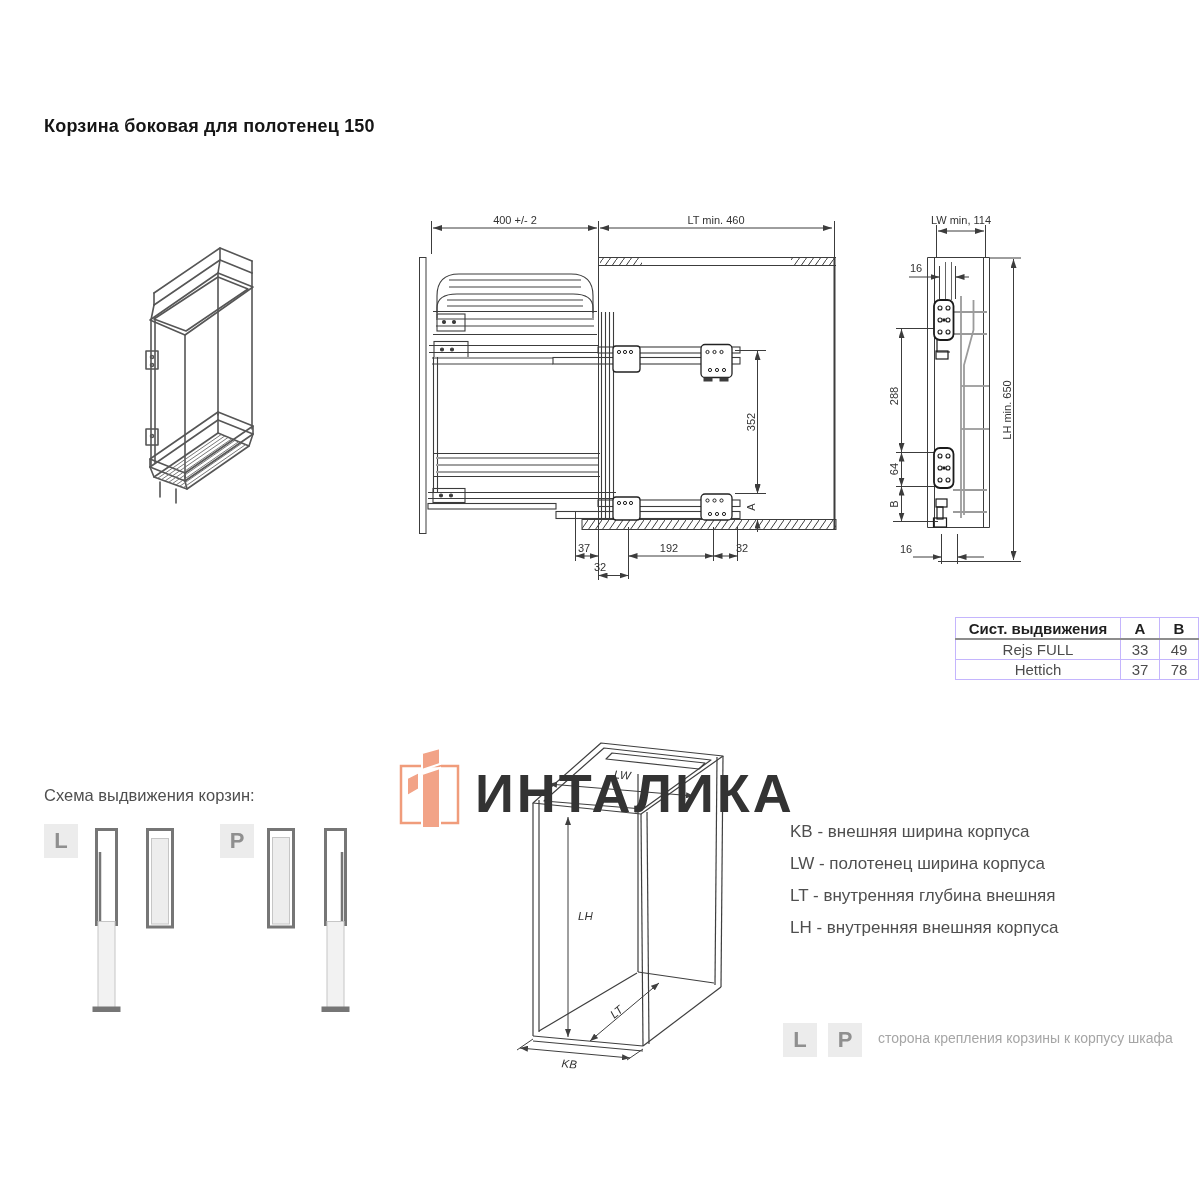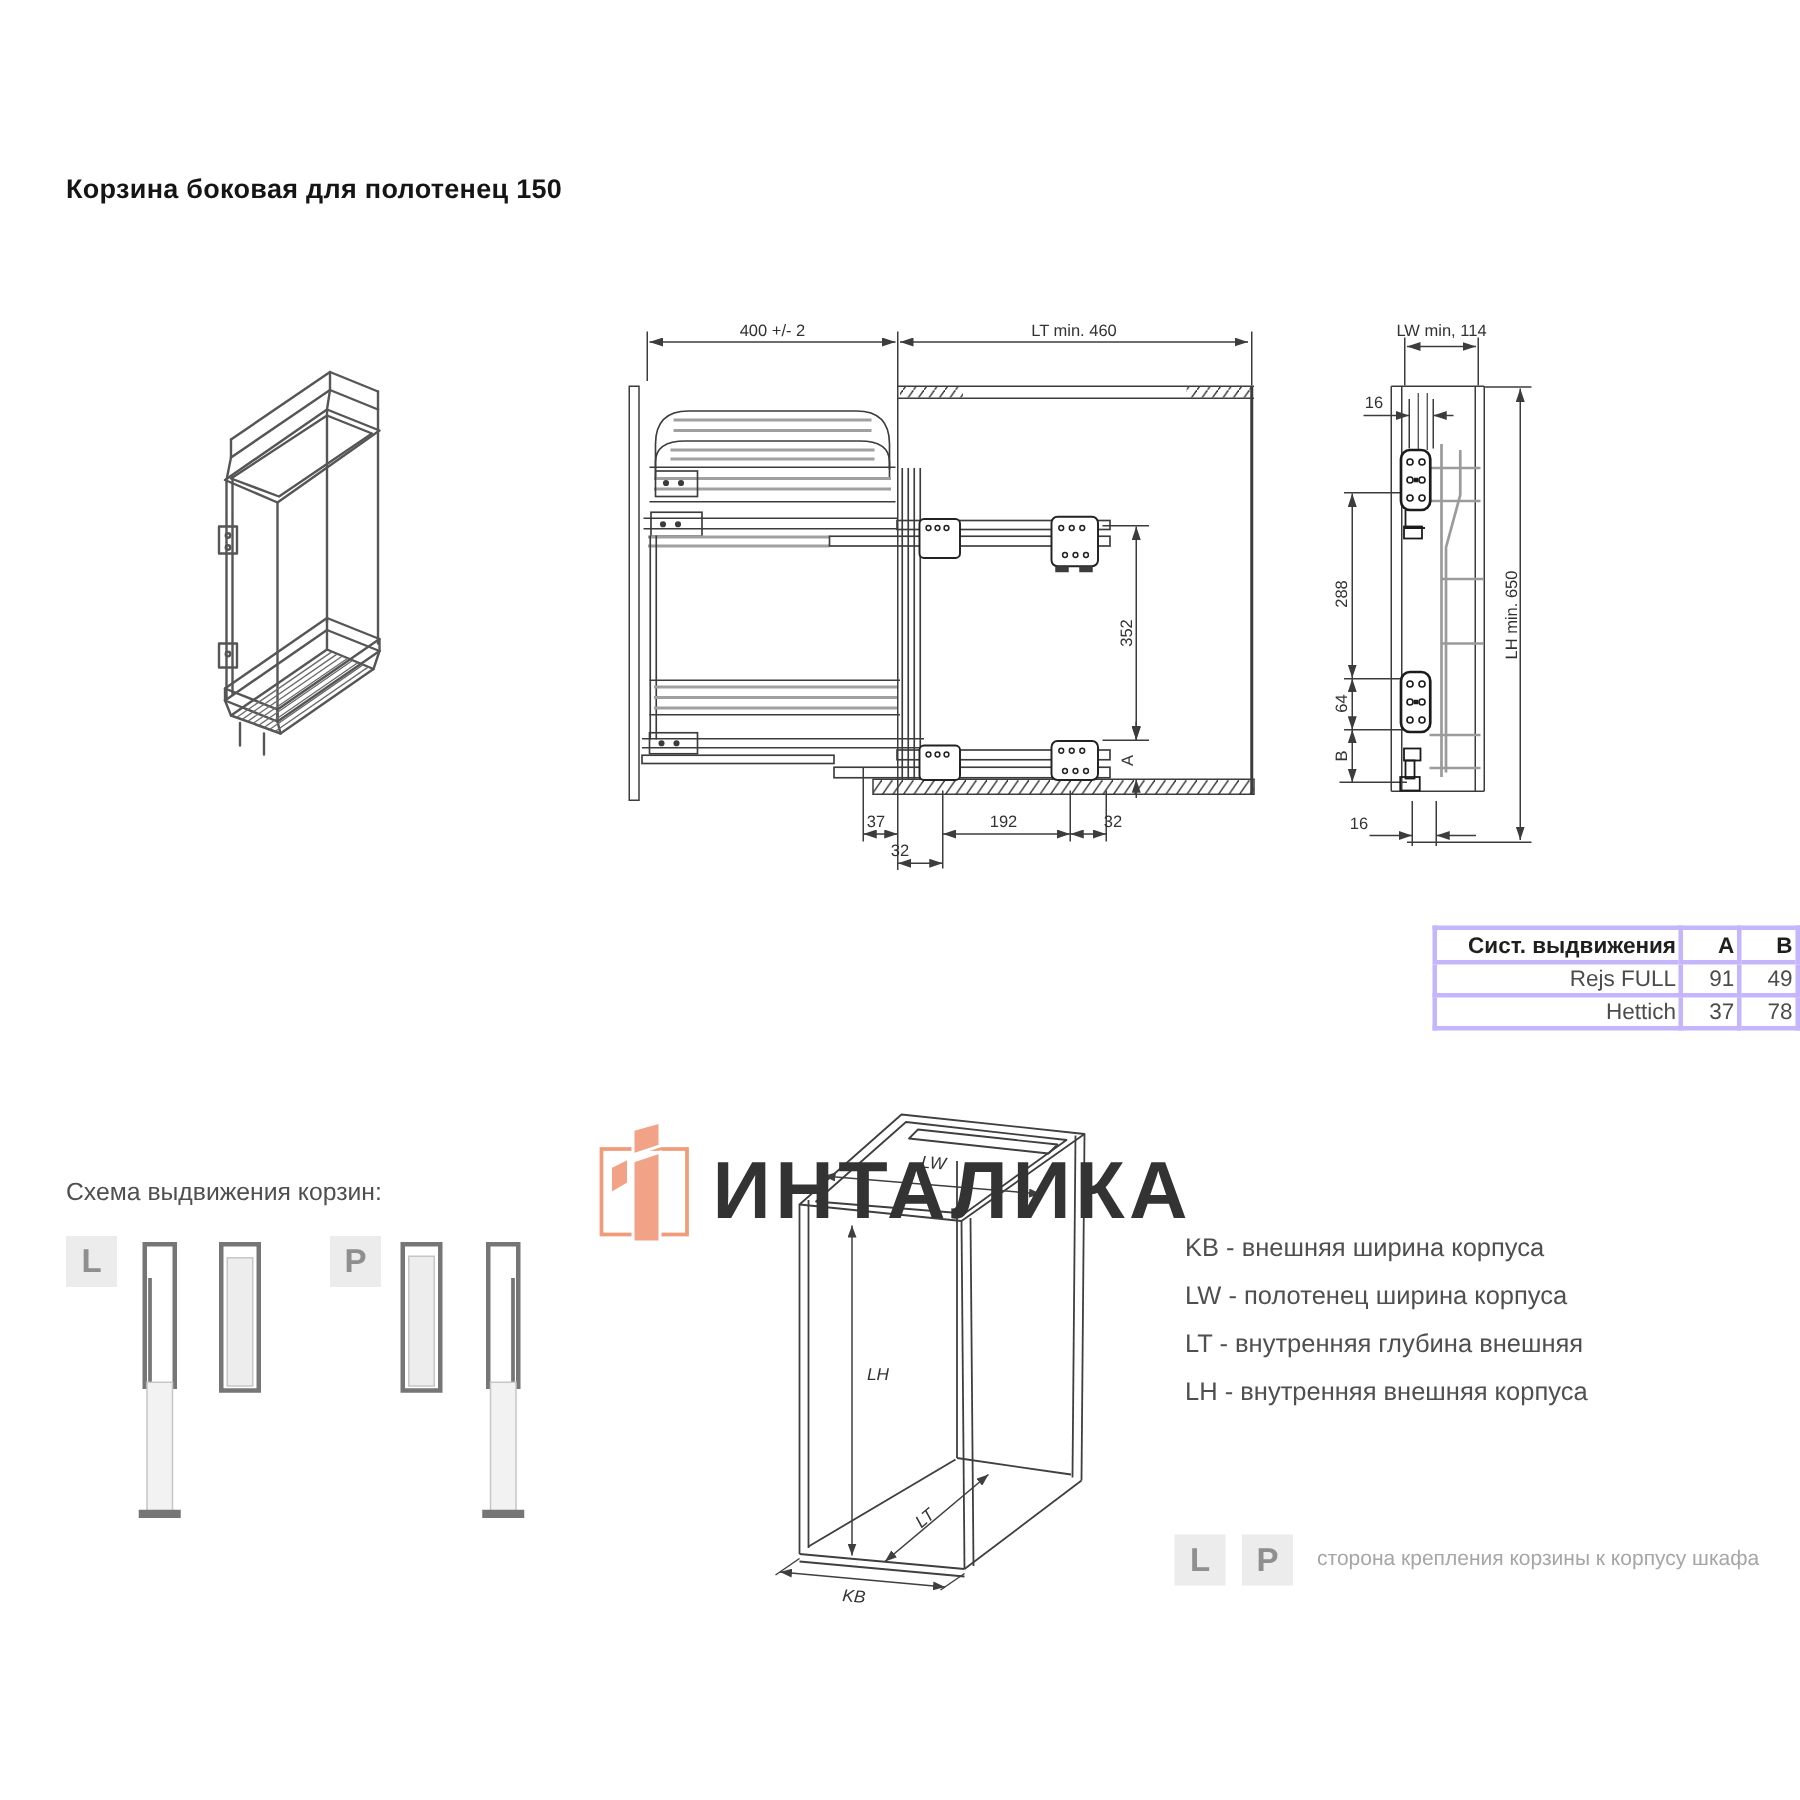--- a/index.html
+++ b/index.html
@@ -8,21 +8,21 @@
   .abs{position:absolute;}
   .title{left:44px;top:116px;font-size:18px;font-weight:bold;color:#151515;letter-spacing:.2px;}
   svg{display:block;}
   svg text{font-family:"Liberation Sans",sans-serif;fill:#333;stroke:none;}
   .schema-title{left:44px;top:786px;font-size:16.5px;color:#4f4f4f;}
   .lp-box{width:34px;height:34px;background:#ececec;color:#8f8f8f;font-weight:bold;
           font-size:22px;display:flex;align-items:center;justify-content:center;}
   .legend-line{left:790px;font-size:17px;color:#4f4f4f;white-space:nowrap;margin-top:25px;}
   .note-text{left:878px;top:1030px;font-size:14px;color:#a6a6a6;white-space:nowrap;}
   .sys-table{position:absolute;left:955px;top:617px;border-collapse:collapse;background:#fff;}
-  .sys-table th,.sys-table td{border:3px solid #c4b5fd;text-align:right;padding:0 2px;
+  .sys-table th,.sys-table td{border:1px solid #c4b5fd;text-align:center;padding:0 2px;
       font-size:15px;height:19px;line-height:19px;white-space:nowrap;}
   .sys-table th{font-weight:bold;color:#1f1f1f;border-bottom:2px solid #8d8d8d;height:20px;}
   .sys-table td{color:#4c4c4c;}
   .col-sys{width:160px;} .col-a{width:34px;} .col-b{width:34px;}
 </style>
 </head>
 <body>
 
 <div class="page">
 
@@ -285,21 +285,21 @@
     <thead>
       <tr>
         <th class="col-sys">Сист. выдвижения</th>
         <th class="col-a">A</th>
         <th class="col-b">B</th>
       </tr>
     </thead>
     <tbody>
       <tr>
         <td>Rejs FULL</td>
-        <td>91</td>
+        <td>33</td>
         <td>49</td>
       </tr>
       <tr>
         <td>Hettich</td>
         <td>37</td>
         <td>78</td>
       </tr>
     </tbody>
   </table>
 

